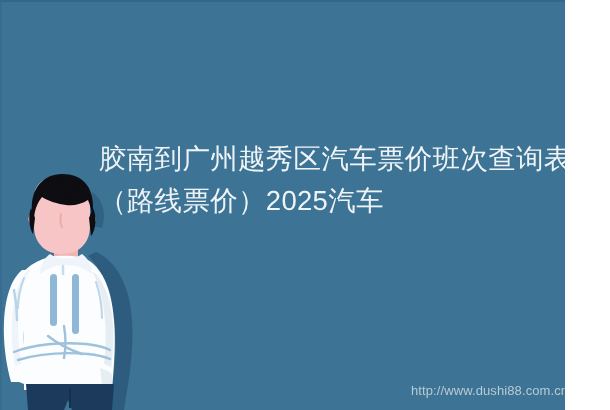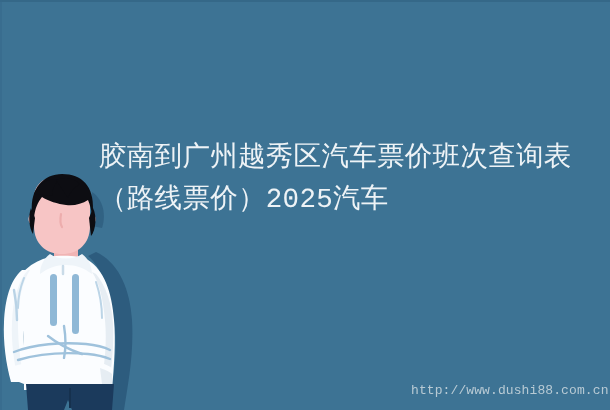--- a/index.html
+++ b/index.html
@@ -2,25 +2,25 @@
 <html><head>
 <meta charset="utf-8">
 <style>
   html, body {
     margin: 0;
     padding: 0;
     background: #ffffff;
   }
   #canvas {
     position: relative;
-    width: 610px;
+    width: 565px;
     height: 410px;
     overflow: hidden;
     background: #3d7394;
-    font-family: Liberation Mono, monospace;
+    font-family: Liberation Sans, sans-serif;
   }
   
   #top-edge {
     position: absolute;
     left: 0; top: 0;
     width: 610px; height: 2px;
     background: #2f5f7d;
     opacity: .55;
   }
   #left-edge {

